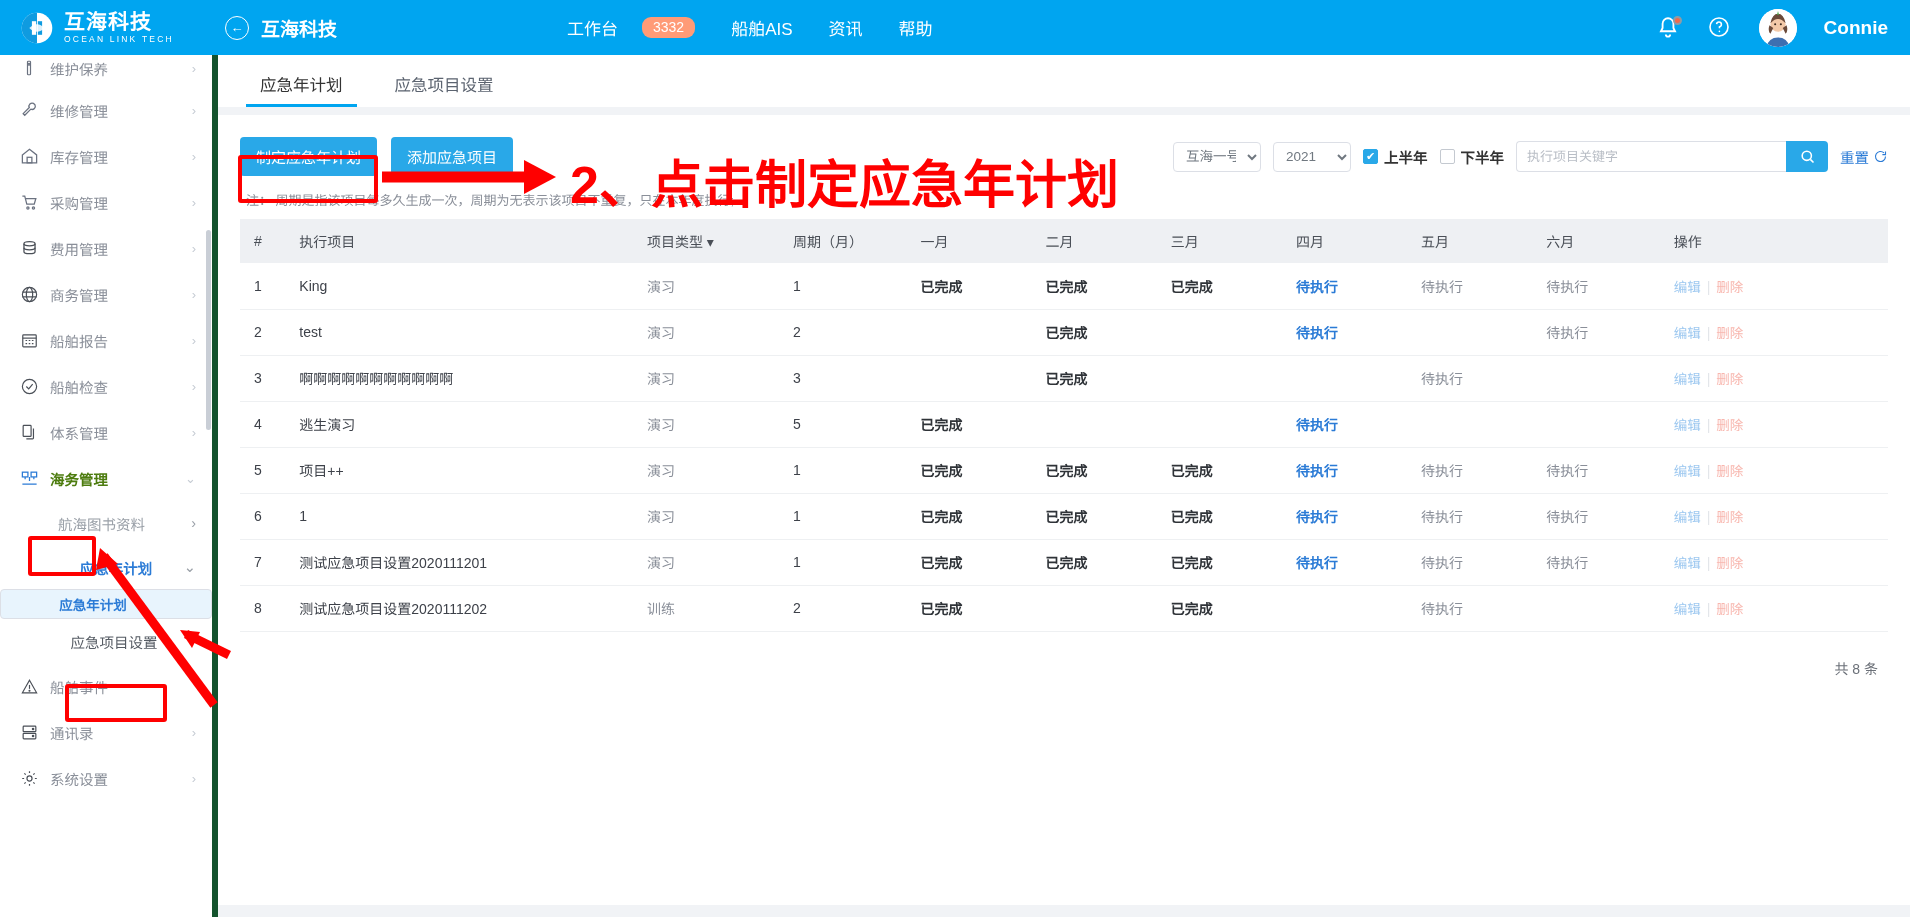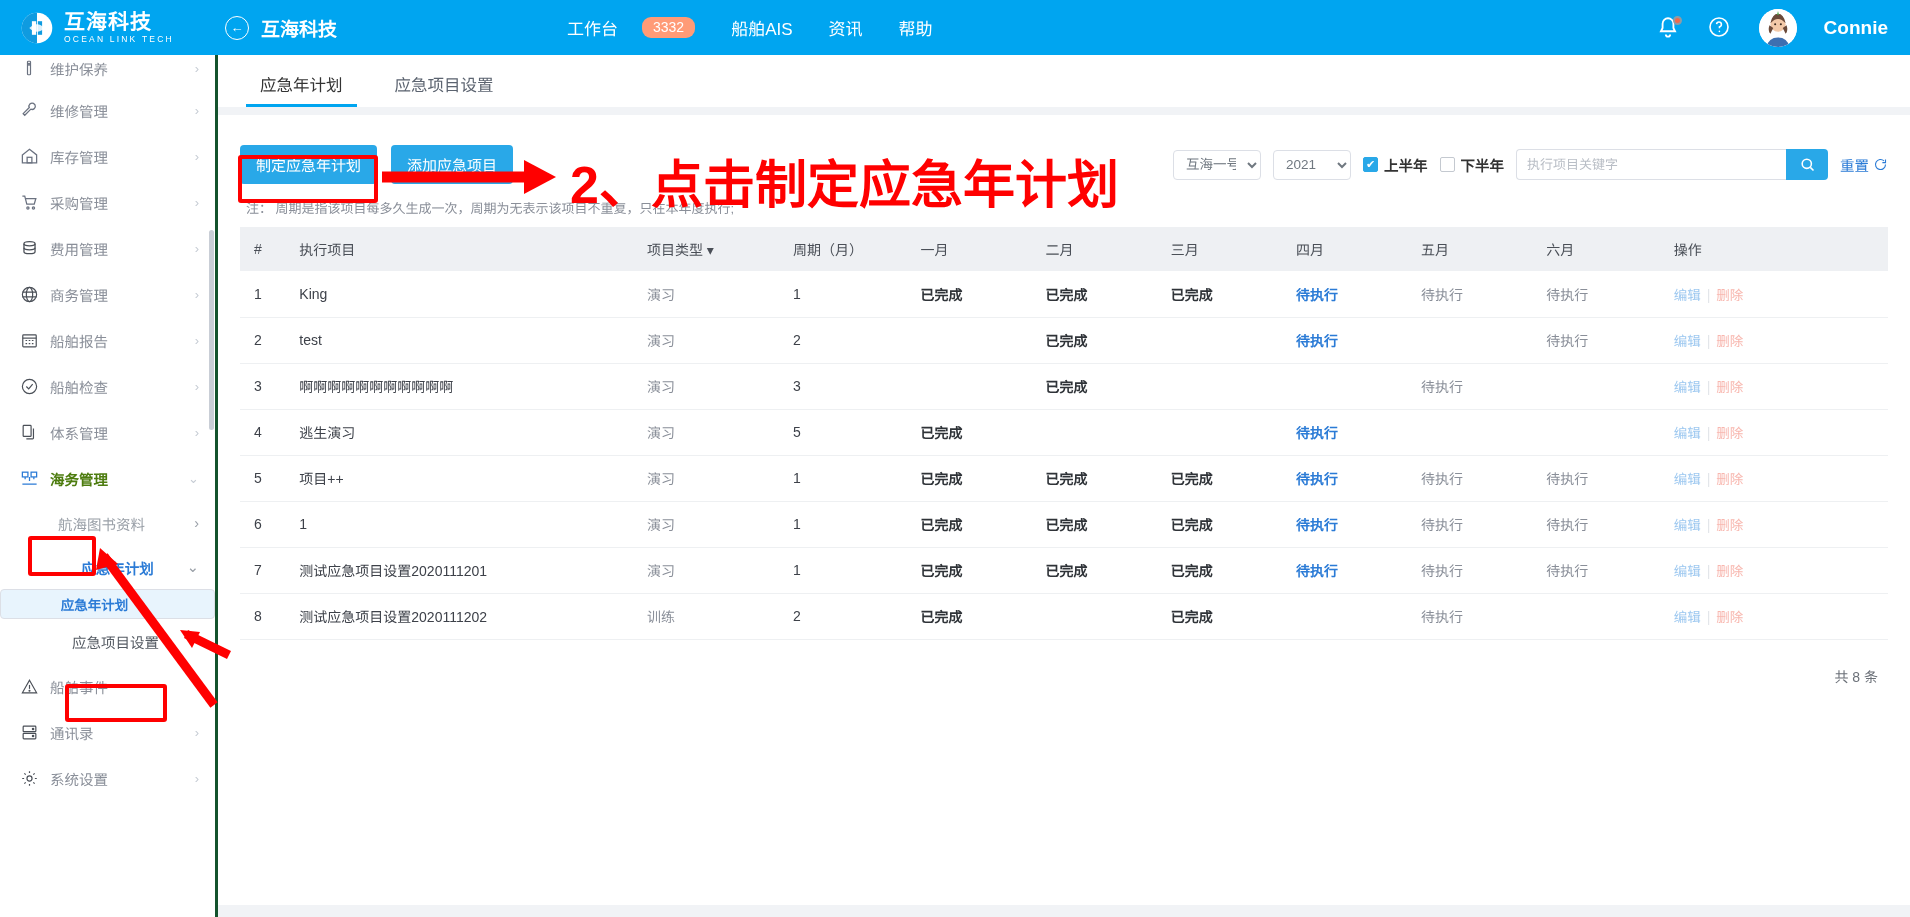--- a/index.html
+++ b/index.html
@@ -38,21 +38,21 @@
   .topright { margin-left: auto; display: flex; align-items: center; gap: 26px; padding-right: 22px; }
   .icon-btn { position: relative; cursor: pointer; width: 26px; height: 26px; }
   .dot-red { position: absolute; top: 1px; right: -1px; width: 9px; height: 9px; background: #F0694B; border-radius: 50%; border: 2px solid #8E9BA6; }
   .avatar-wrap { display: flex; align-items: center; gap: 27px; cursor: pointer; justify-content: center; }
   .avatar { width: 38px; height: 38px; border-radius: 50%; background: #fff; overflow: hidden; display:block; }
   .username { font-size: 19px; font-weight: bold; }
 
   
   .sidebar {
     position: absolute; top: 55px; left: 0; width: 218px; height: 862px;
-    background: #fff; border-right: 3px solid #14532d; overflow: hidden;
+    background: #fff; border-right: 6px solid #14532d; overflow: hidden;
   }
   .menu-row {
     display: flex; align-items: center; height: 46px; padding: 0 16px 0 20px;
     cursor: pointer; font-size: 14.5px; color: #8a8f99; position: relative;
   }
   .menu-row .mi { width: 30px; display: flex; align-items: center; color: #6b7280; }
   .menu-row .ml { flex: 1; }
   .menu-row .mc { color: #c6ccd4; font-size: 13px; }
   .menu-row.active-blue .ml { color: #4d7c0f; font-weight: bold; }
   .menu-row.active-blue .mi { color: #2B7BD6; }
@@ -72,21 +72,21 @@
 
   
   .main { position: absolute; top: 55px; left: 218px; width: 1692px; height: 862px; background: #F1F3F6; }
   .tabs-card { background: #fff; height: 52px; display: flex; align-items: flex-end; padding-left: 36px; }
   .tab { font-size: 16.5px; color: #5c6470; padding: 0 6px 11px 6px; margin-right: 40px; cursor: pointer; position: relative; }
   .tab.on { color: #333; }
   .tab.on::after { content:""; position:absolute; left:-8px; right:-8px; bottom:0; height:3px; background:#00A5F0; }
 
   .content-card { background: #fff; margin-top: 8px; height: 790px; padding: 0 22px; position: relative; }
 
-  .toolbar { display: flex; align-items: center; padding-top: 30px; }
+  .toolbar { display: flex; align-items: center; padding-top: 22px; }
   .btn-primary {
     background: #29A8E8; color: #fff; border: none; border-radius: 4px;
     font-size: 15px; padding: 9px 16px; cursor: pointer; font-family: inherit;
   }
   .btn-gap { margin-left: 14px; }
   .filters { margin-left: auto; display: flex; align-items: center; gap: 12px; }
   .sel {
     height: 30px; border: 1px solid #dcdfe6; border-radius: 4px; background: #fff;
     font-size: 13.5px; color: #707880; padding: 0 8px; font-family: inherit; cursor: pointer;
   }

